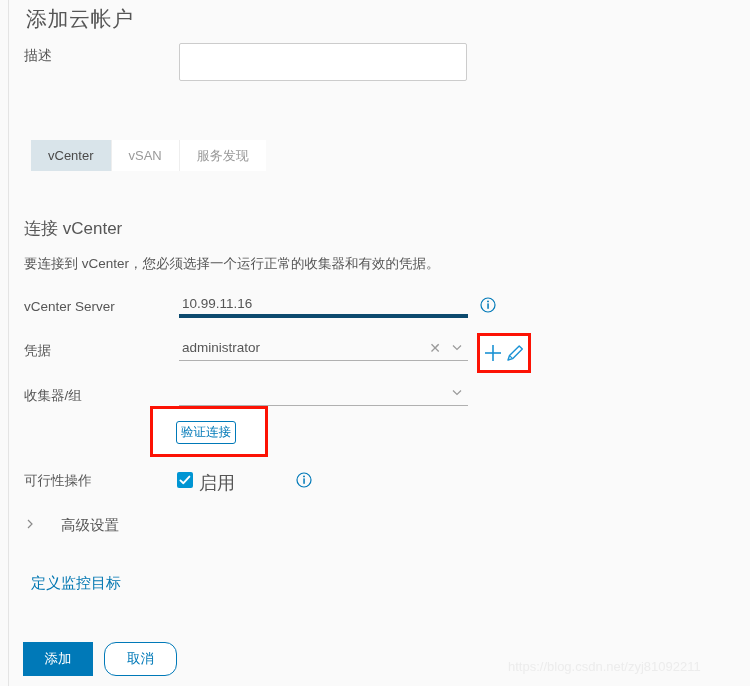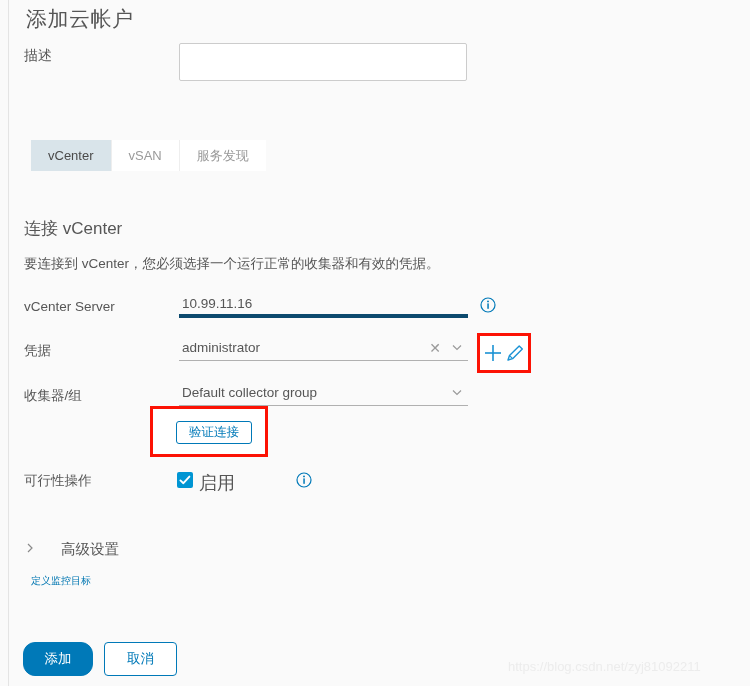--- a/index.html
+++ b/index.html
@@ -184,21 +184,21 @@
     position: absolute;
     width: 22px;
     height: 22px;
     cursor: pointer;
   }
 
   .validate-btn {
     position: absolute;
     left: 176px;
     top: 421px;
-    width: 76px;
+    width: 60px;
     height: 23px;
     border: 1px solid #0079b8;
     border-radius: 3px;
     background: #ffffff;
     color: #0079b8;
     font-family: "Liberation Sans", sans-serif;
     font-size: 12.5px;
     line-height: 21px;
     text-align: center;
     cursor: pointer;
@@ -226,67 +226,66 @@
     cursor: pointer;
   }
 
   .accordion {
     position: absolute;
     left: 24px;
     top: 516px;
     display: flex;
     align-items: flex-start;
     cursor: pointer;
-    margin-top: 24px;
   }
   .accordion-chevron {
     width: 12px;
     height: 12px;
     margin-right: 25px;
   }
   .accordion-label {
     font-size: 14.5px;
     color: #565656;
   }
 
   .link {
     position: absolute;
     left: 31px;
     top: 574px;
-    font-size: 10px;
+    font-size: 15px;
     color: #0076b1;
     text-decoration: none;
     cursor: pointer;
   }
 
   .btn-primary {
     position: absolute;
     left: 23px;
     top: 642px;
     width: 70px;
     height: 34px;
     background: #0079b8;
     color: #ffffff;
     border: 1px solid #0079b8;
-    border-radius: 12px;
+    border-radius: 0;
     font-family: "Liberation Sans", sans-serif;
     font-size: 13.5px;
     cursor: pointer;
     padding: 0;
   }
   .btn-secondary {
     position: absolute;
     left: 104px;
     top: 642px;
     width: 73px;
     height: 34px;
     background: #ffffff;
     color: #0079b8;
     border: 1px solid #0079b8;
-    border-radius: 4px;
+    border-radius: 12px;
     font-family: "Liberation Sans", sans-serif;
     font-size: 13.5px;
     cursor: pointer;
     padding: 0;
   }
 
   .watermark {
     position: absolute;
     left: 508px;
     top: 659px;
@@ -348,21 +347,20 @@
     <span class="icon-btn" style="left:24px; top:6px;">
       <svg width="22" height="22" viewBox="0 0 22 22">
         <path d="M4 18 L5.5 13.6 L15.2 3.9 L18.3 7.0 L8.6 16.7 Z" fill="none" stroke="#1a92d4" stroke-width="1.4" stroke-linejoin="round"></path>
         <line x1="5.5" y1="13.6" x2="8.6" y2="16.7" stroke="#1a92d4" stroke-width="1.2"></line>
       </svg>
     </span>
   </div>
 
   <div class="row-label" style="top:387px;">收集器/组</div>
   <div class="select-wrap" style="top:384px;">
-    <span class="select-value">Default collector group</span>
     <span class="chevron">
       <svg width="14" height="14" viewBox="0 0 14 14">
         <polyline points="3,5.5 7,9.5 11,5.5" fill="none" stroke="#9a9a9a" stroke-width="1.2"></polyline>
       </svg>
     </span>
   </div>
 
   <div class="redbox" style="left:150px; top:406px; width:118px; height:51px;"></div>
   <button class="validate-btn">验证连接</button>
 

